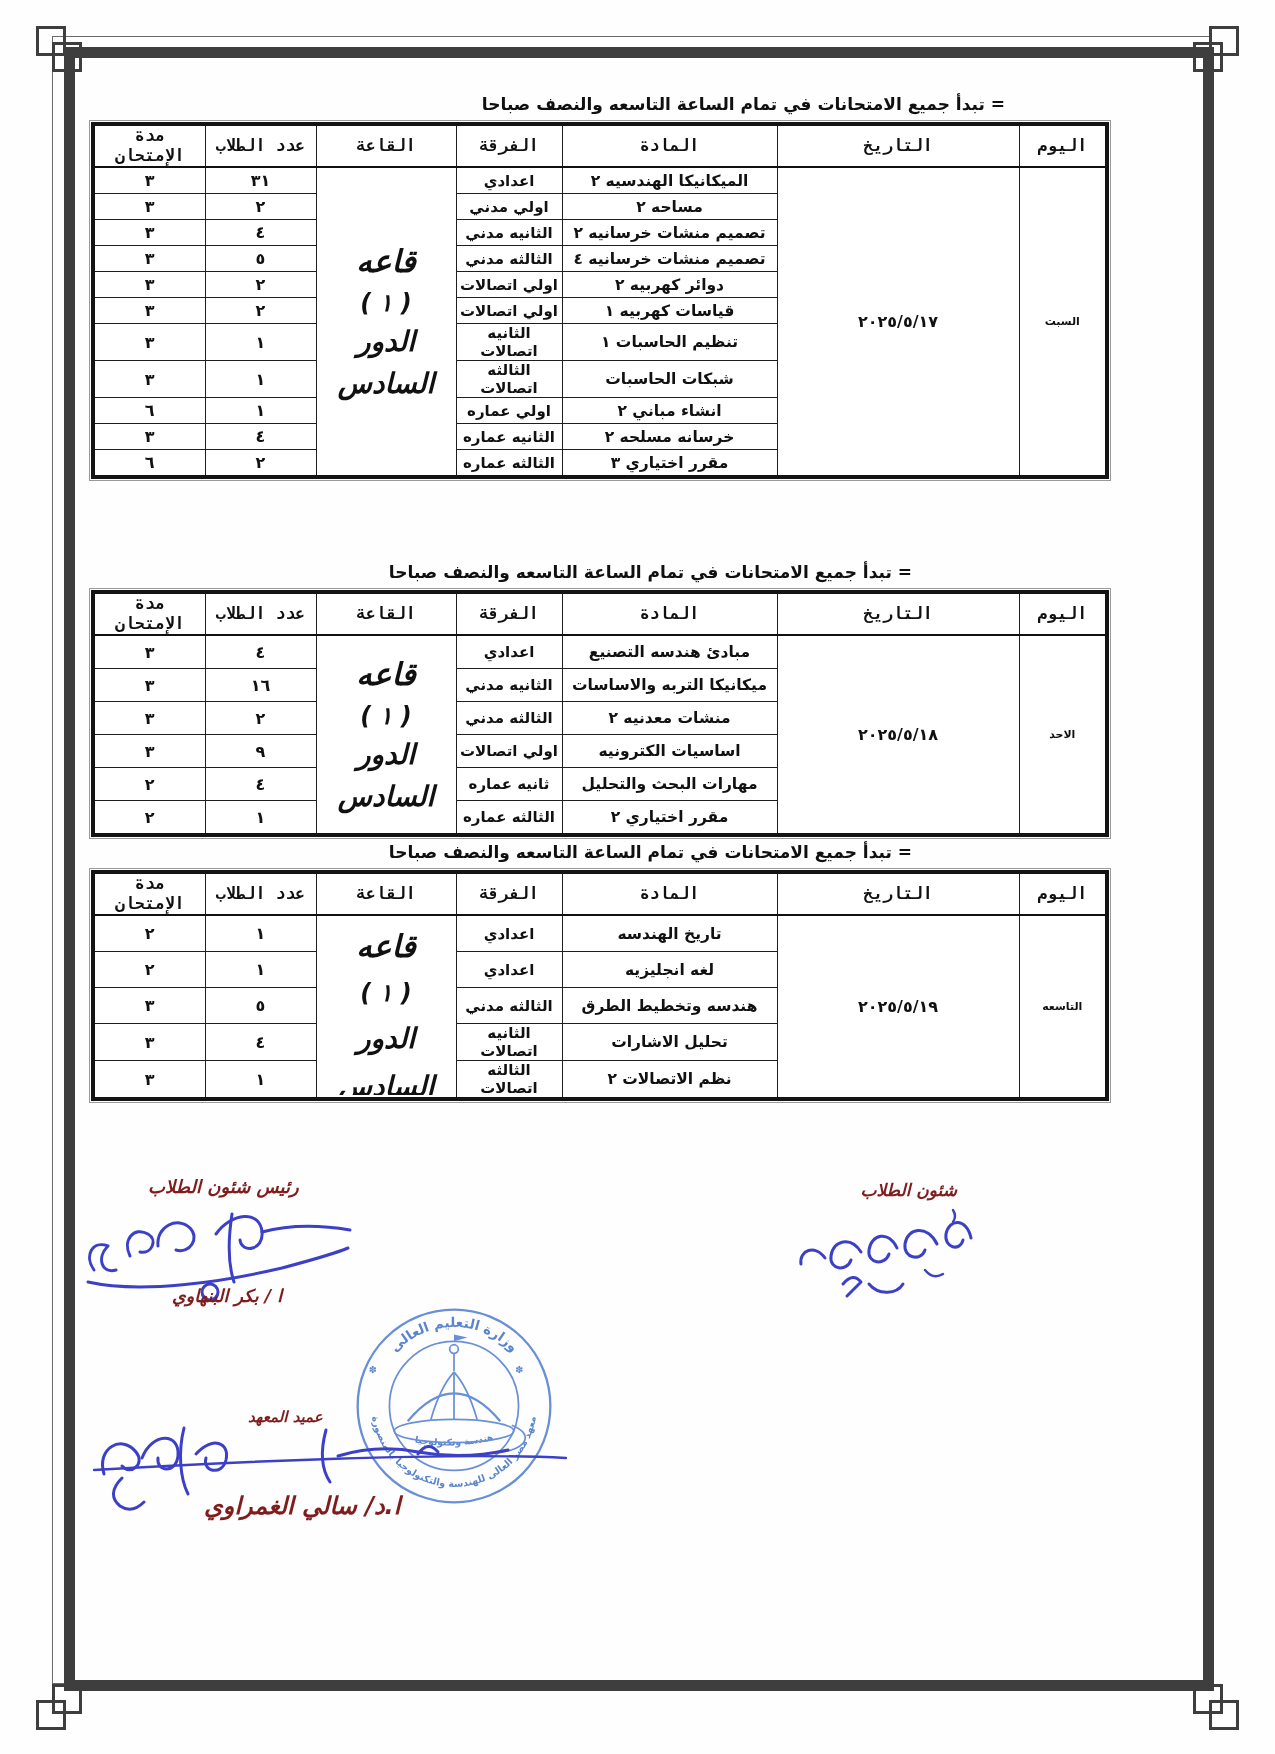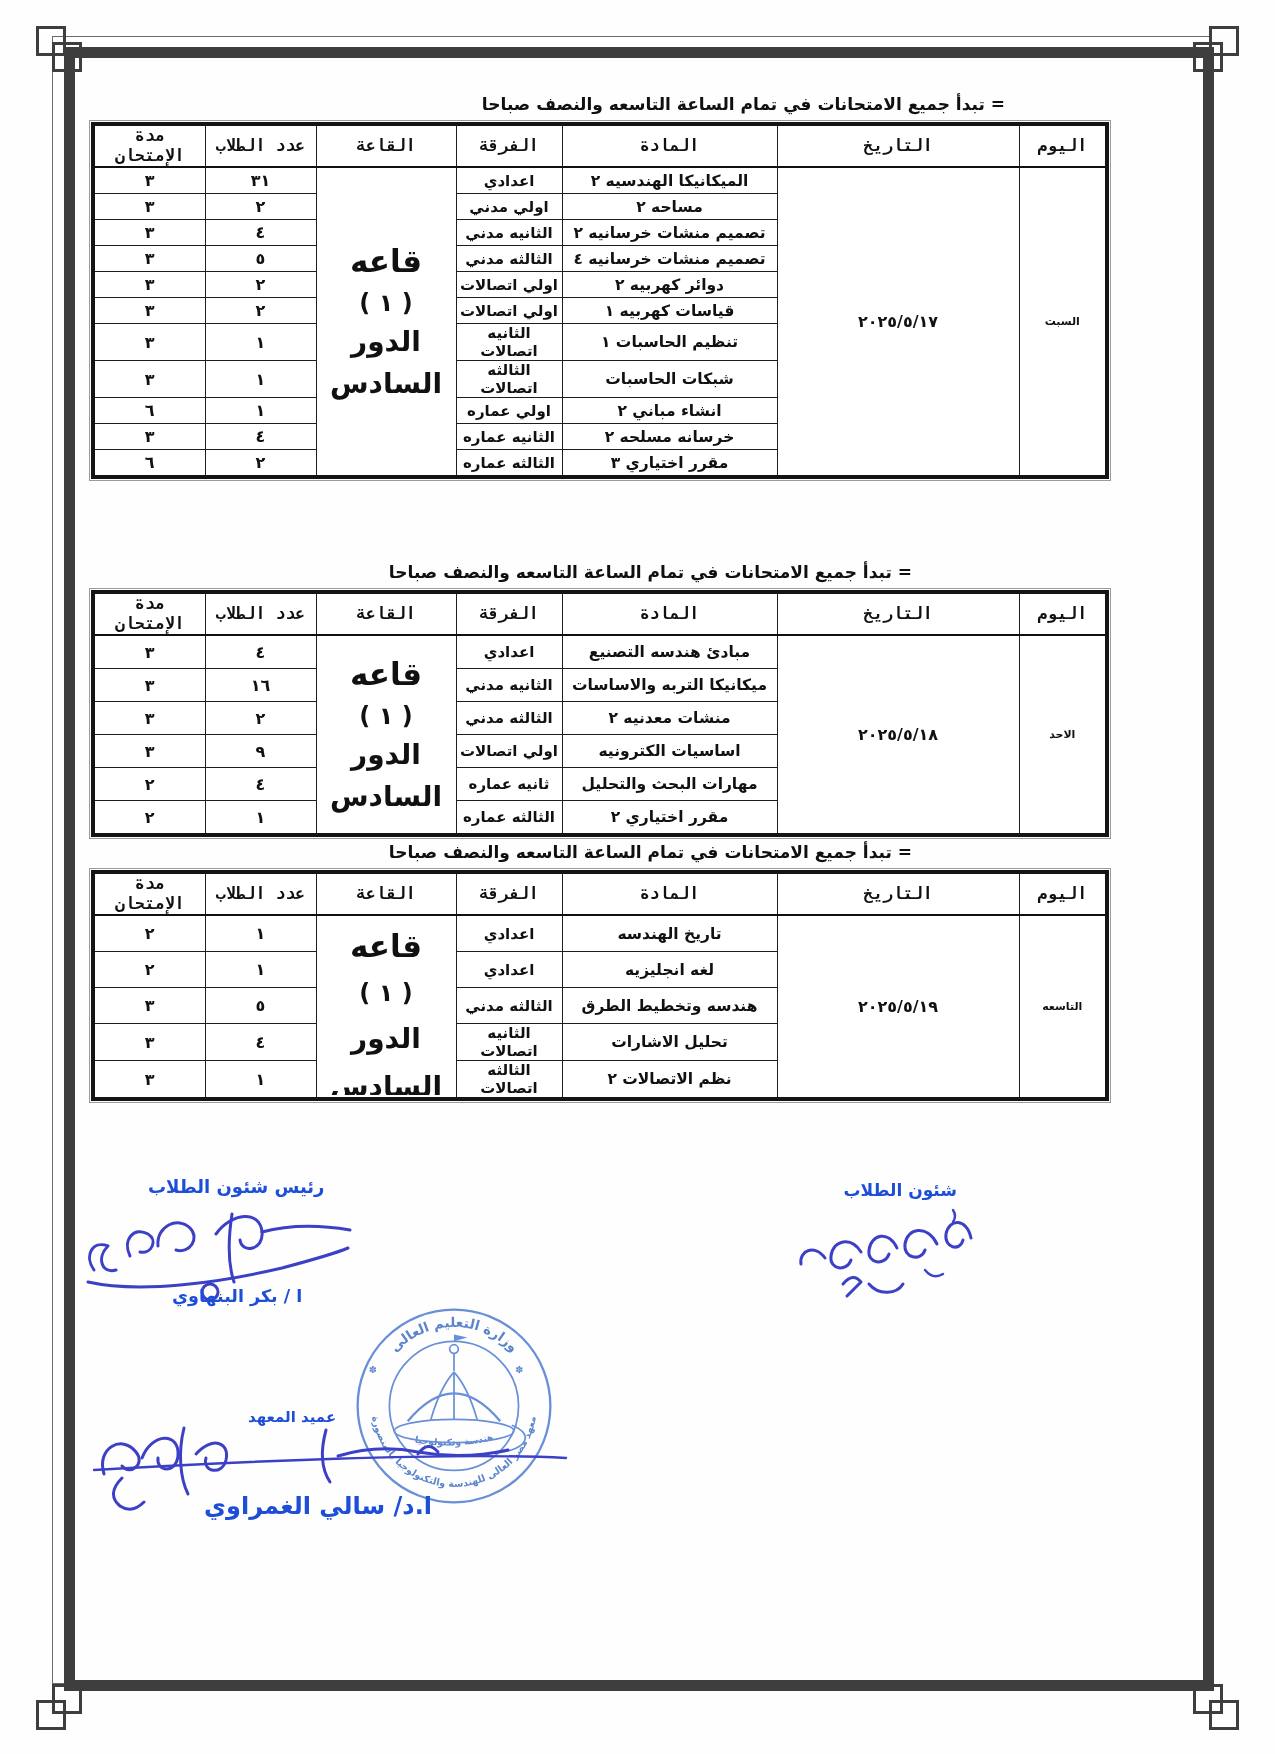--- a/index.html
+++ b/index.html
@@ -40,27 +40,27 @@
   .c-year{font-size:15px}
   .c-num{font-size:16px}
   .c-day{font-size:11px}
   .c-date{font-size:16px;letter-spacing:1px}
   col.w-day{width:88px}col.w-date{width:242px}col.w-subject{width:215px}
   col.w-year{width:106px}col.w-hall{width:140px}col.w-students{width:111px}col.w-duration{width:112px}
 
   .c-hall{position:relative;padding:0}
   .hall-inner{position:absolute;inset:2px;display:flex;flex-direction:column;
     align-items:center;justify-content:center;overflow:hidden;}
-  .hall-line{line-height:1.5;white-space:nowrap;}
+  .hall-line{line-height:1.5;white-space:nowrap;font-style:italic;}
   .hl0{font-size:31px}.hl1{font-size:24px;letter-spacing:2px}.hl2{font-size:28px}.hl3{font-size:28px}
   .t3 .hall-inner{justify-content:flex-start;padding-top:2px;}
   .t3 .hall-line{line-height:1.72;}
 
   
-  .sig{position:absolute;color:#1d4ed8;white-space:nowrap;}
+  .sig{position:absolute;color:#7f1d1d;white-space:nowrap;font-style:italic;}
   .sig-right-title{right:318px;top:1180px;font-size:17px;}
   .sig-left-title{left:148px;top:1176px;font-size:18px;}
   .sig-left-name{left:172px;top:1286px;font-size:17.5px;}
   .dean-title{left:248px;top:1408px;font-size:15px;}
   .dean-name{left:204px;top:1492px;font-size:24px;}
   .sigsvg{position:absolute;}
   .sig-right-svg{left:785px;top:1198px;}
   .sig-left-svg{left:82px;top:1190px;}
   .dean-svg{left:88px;top:1414px;}
   .sigpath{fill:none;stroke:#3c40c6;stroke-width:3;stroke-linecap:round;stroke-linejoin:round;}

